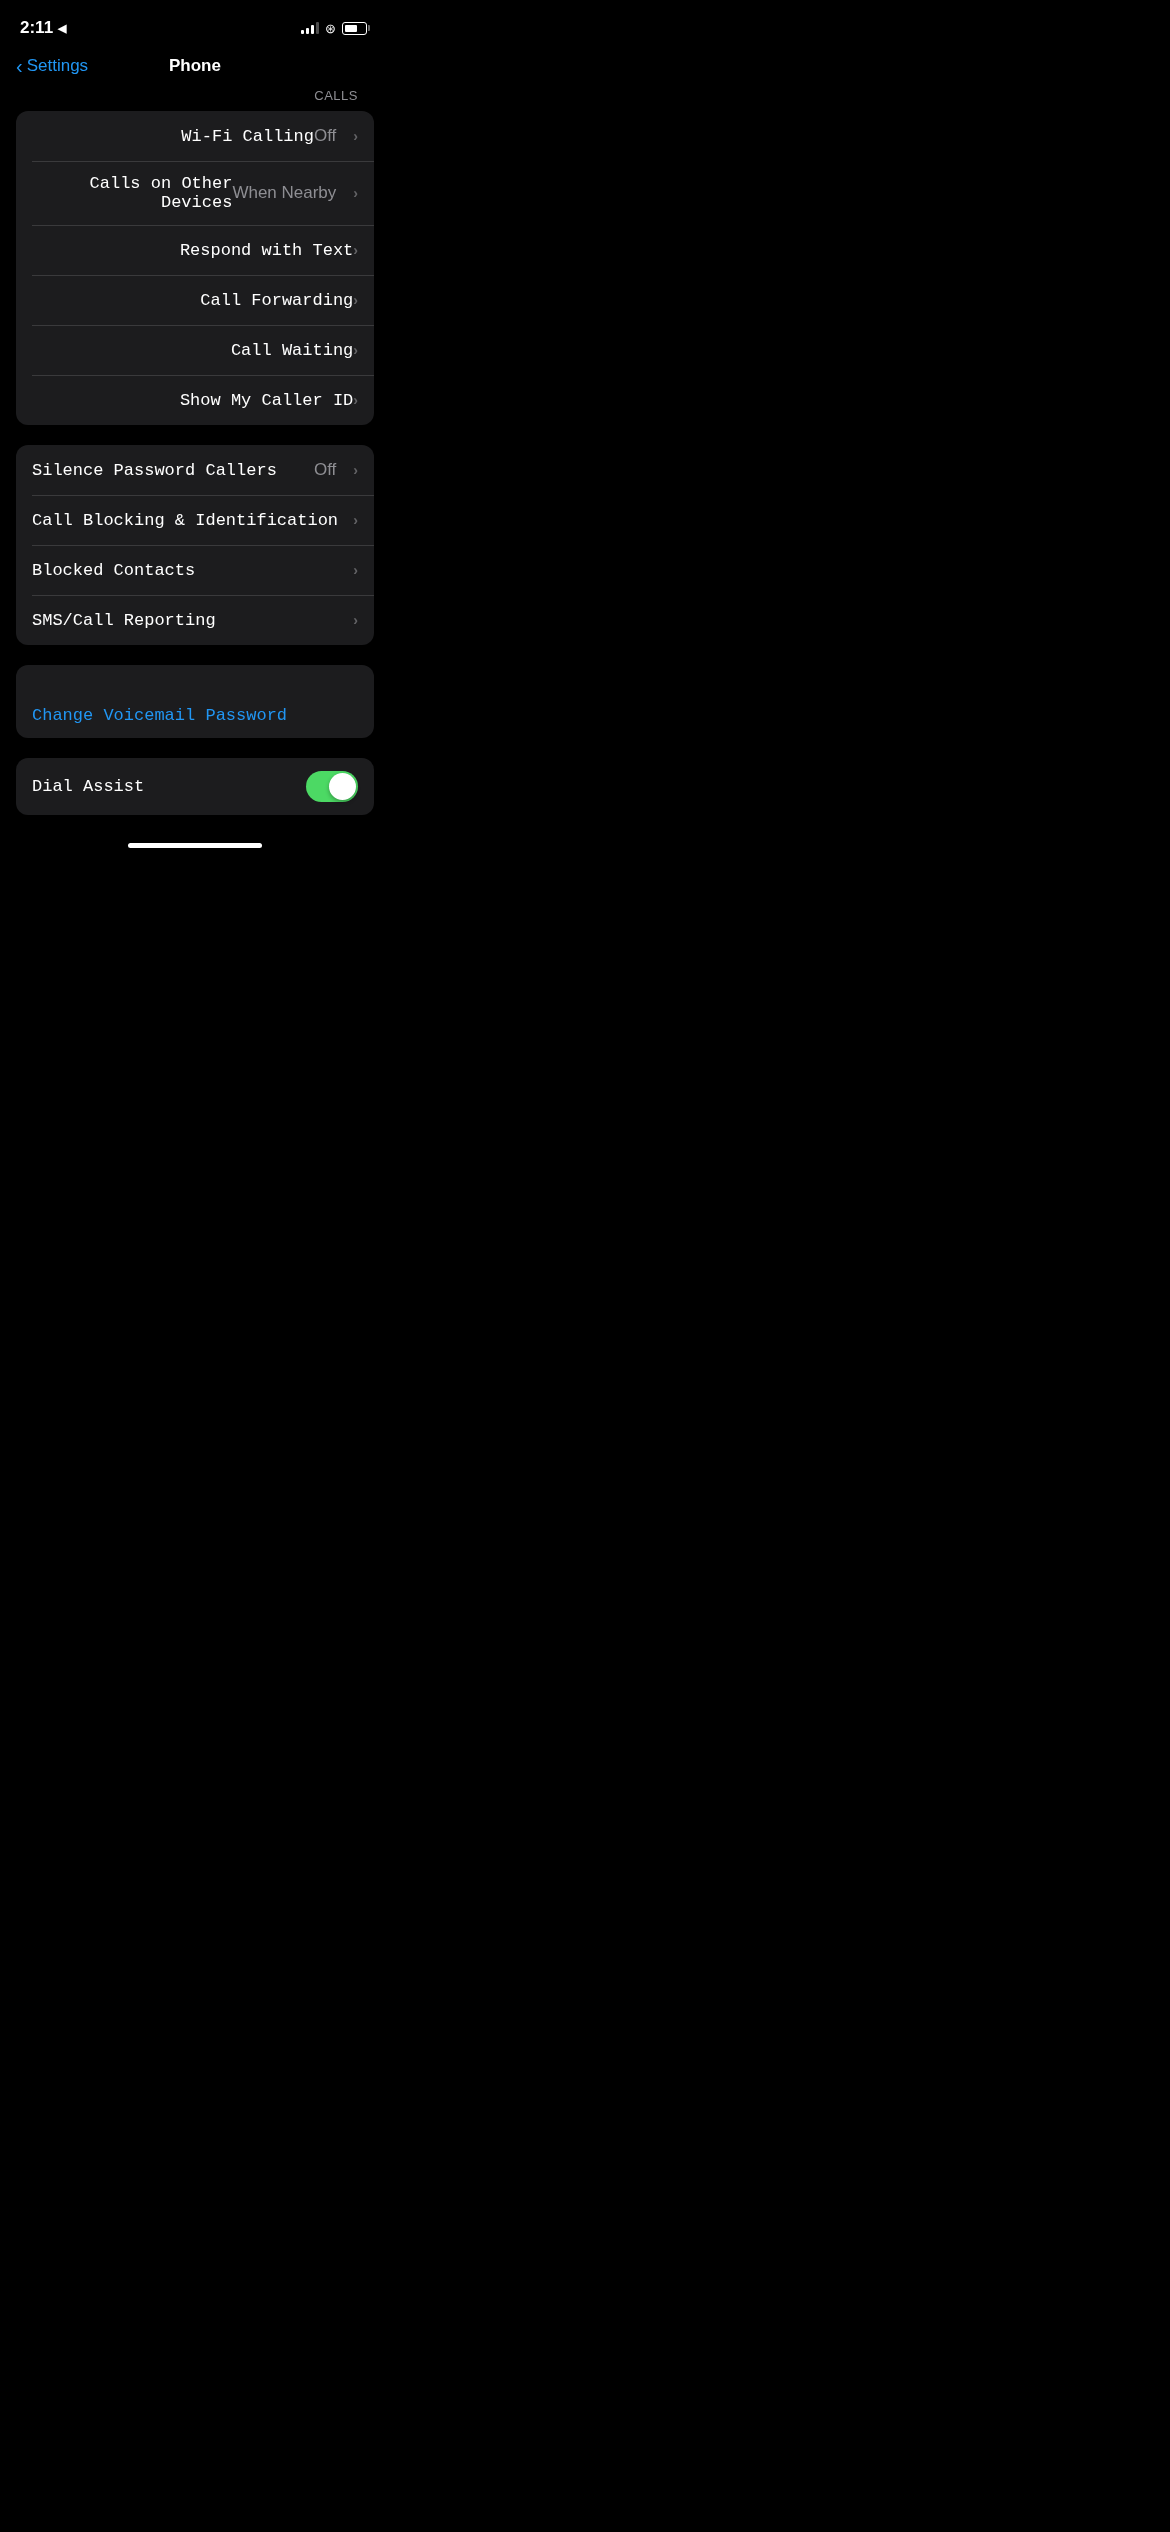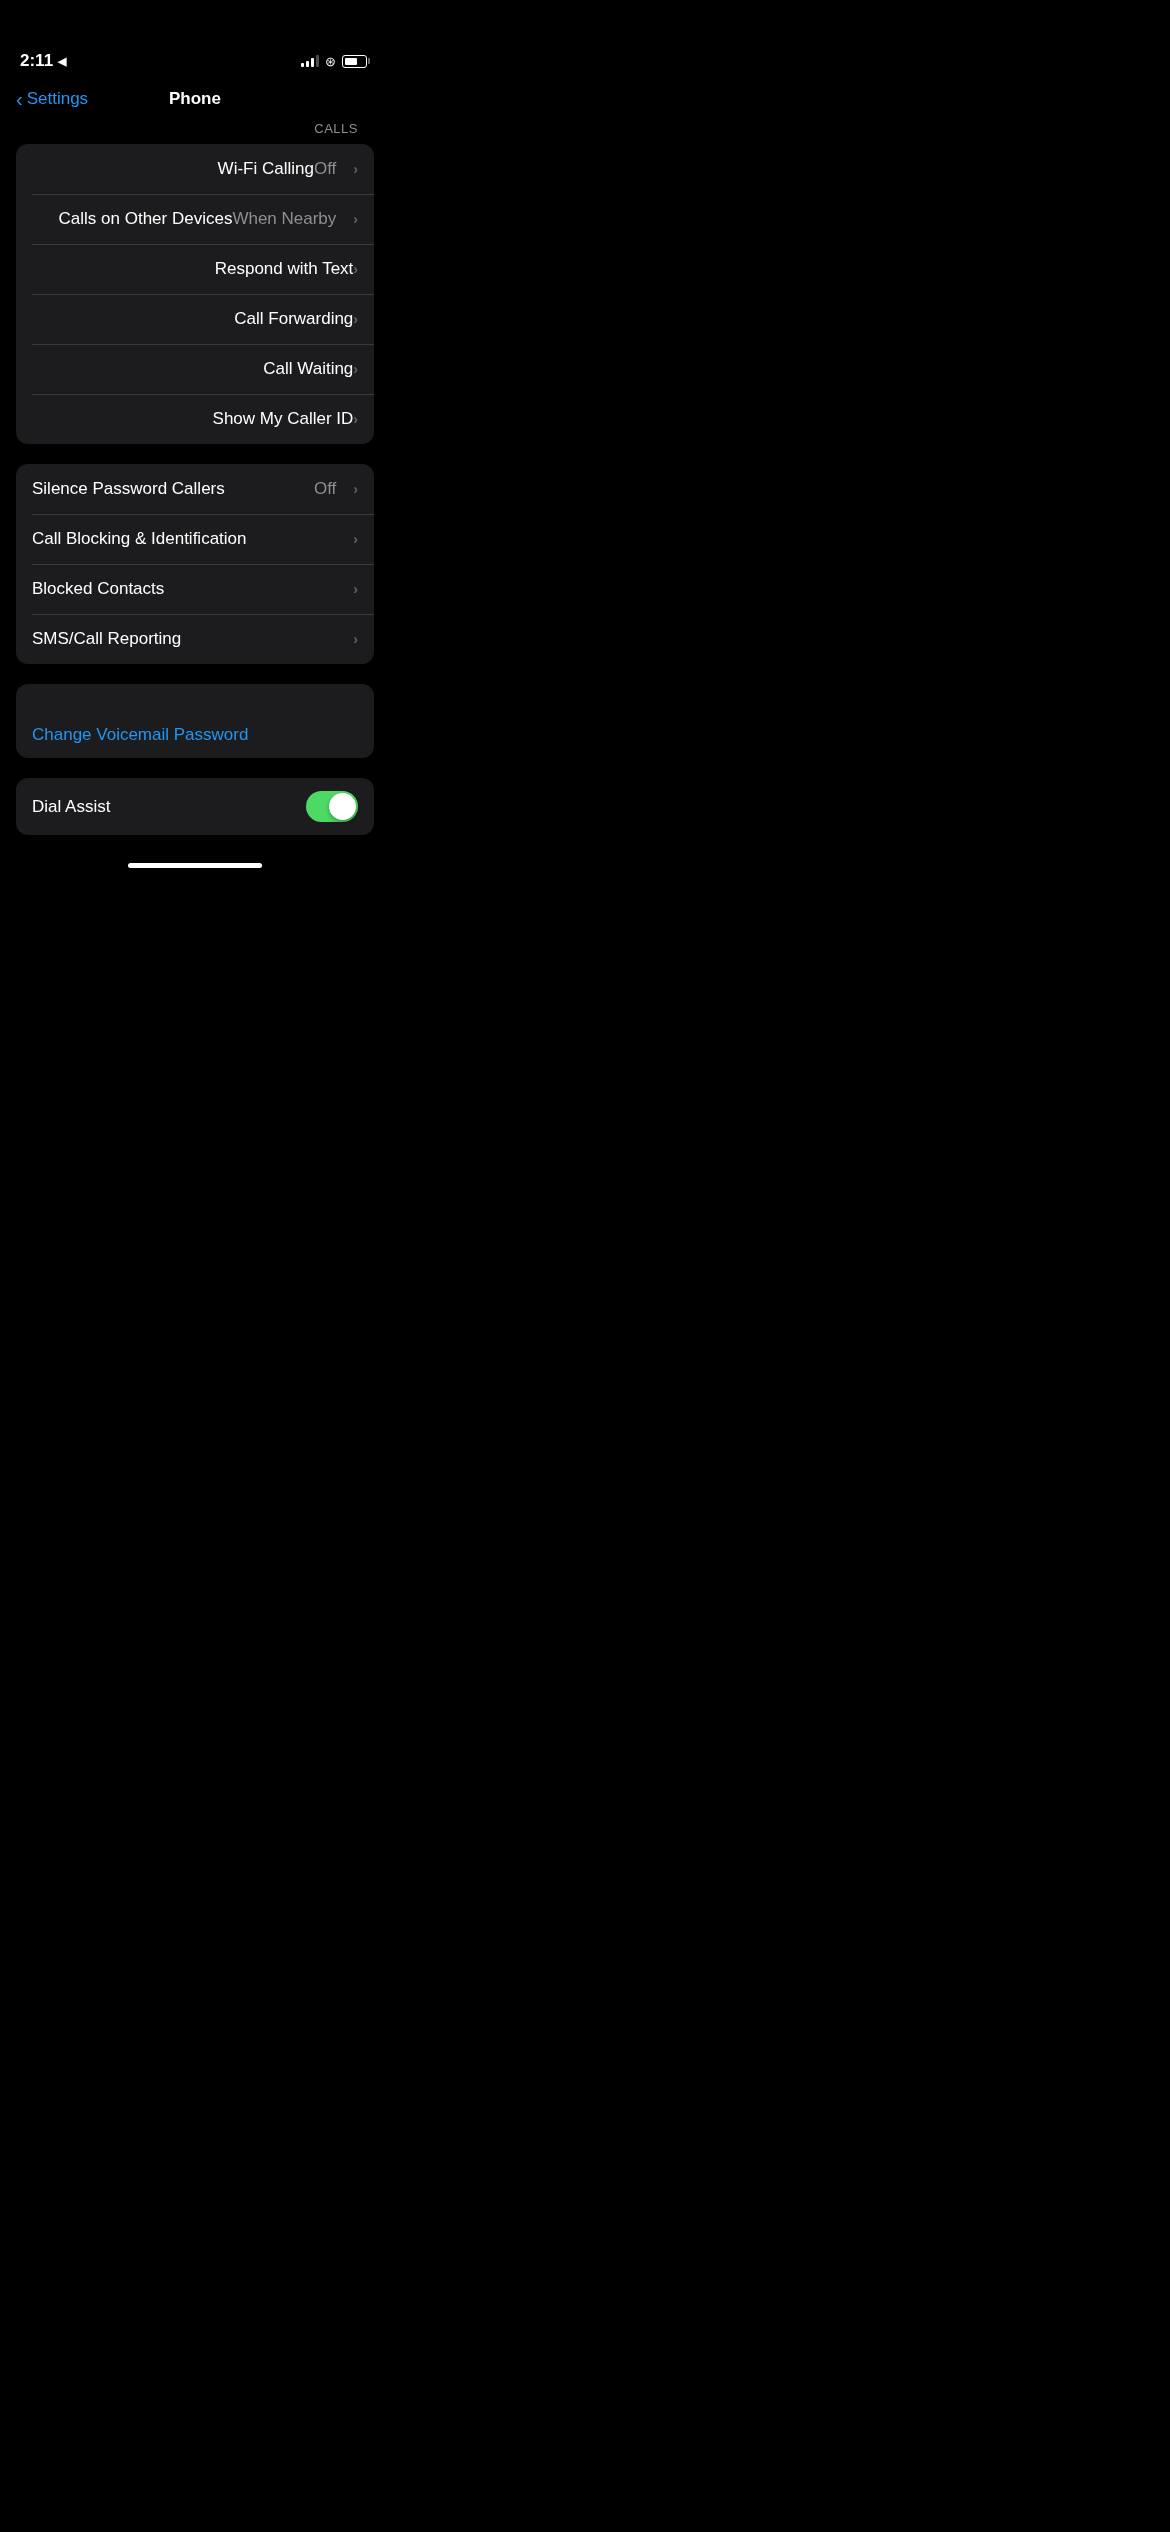--- a/index.html
+++ b/index.html
@@ -14,21 +14,20 @@
       overflow-x: hidden;
     }
 
     
     .status-bar {
       display: flex;
       justify-content: space-between;
       align-items: center;
       padding: 14px 20px 6px 20px;
       height: 48px;
-      margin-top: 33px;
     }
 
     .status-time {
       font-size: 17px;
       font-weight: 600;
       color: #fff;
       display: flex;
       align-items: center;
       gap: 5px;
     }
@@ -161,20 +160,21 @@
       right: 0;
       height: 0.5px;
       background: #3a3a3c;
     }
 
     .settings-row-label {
       font-size: 17px;
       font-weight: 400;
       color: #fff;
       flex: 1;
+      font-family: Liberation Mono, monospace;
     }
 
     .settings-row-value {
       font-size: 17px;
       color: #8e8e93;
       margin-right: 6px;
     }
 
     .chevron-right {
       color: #636366;

